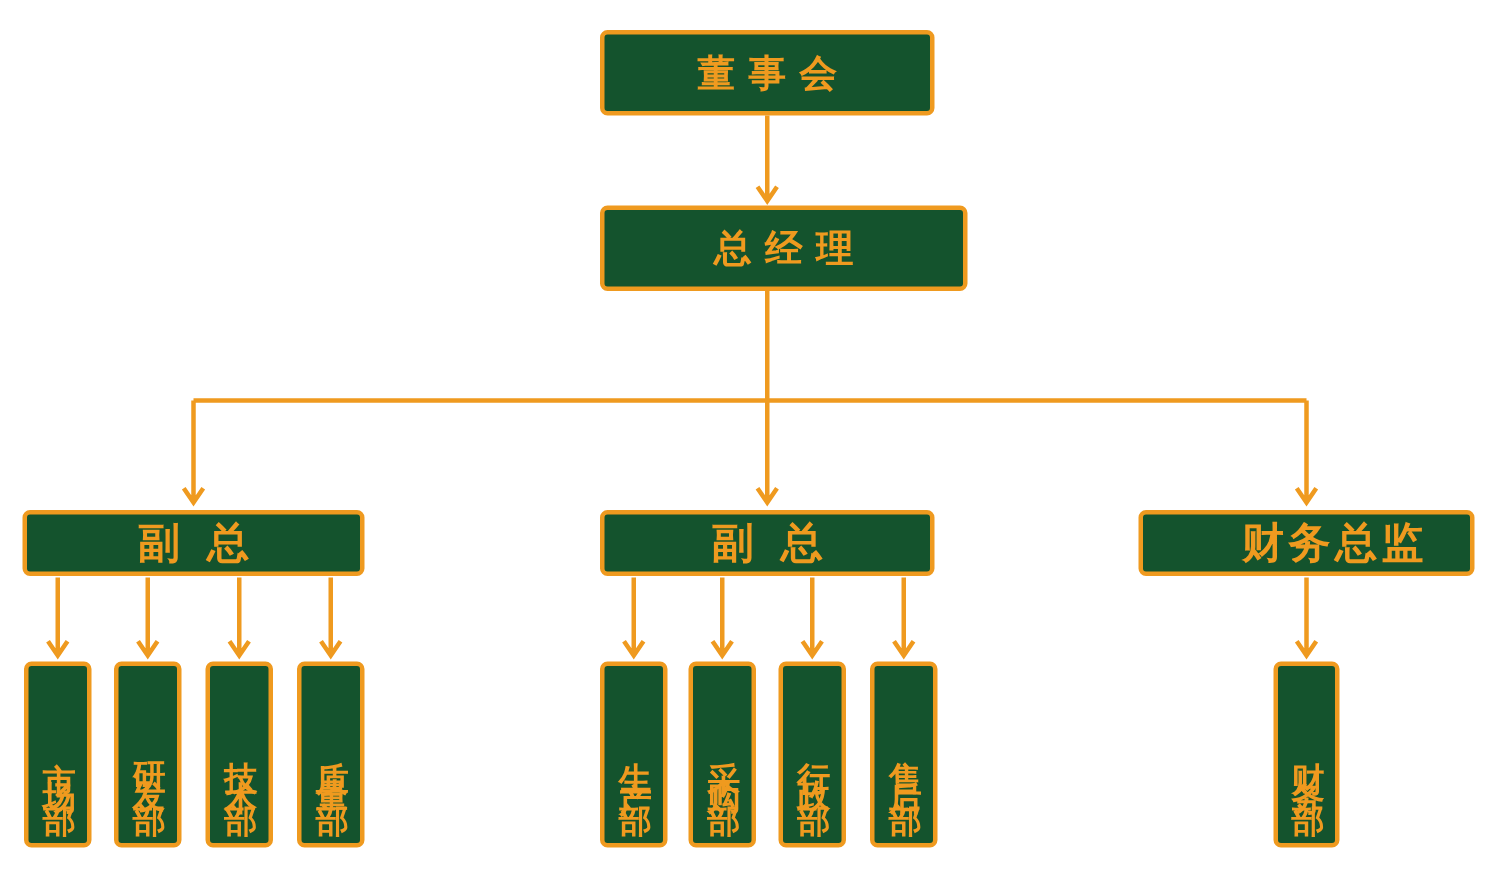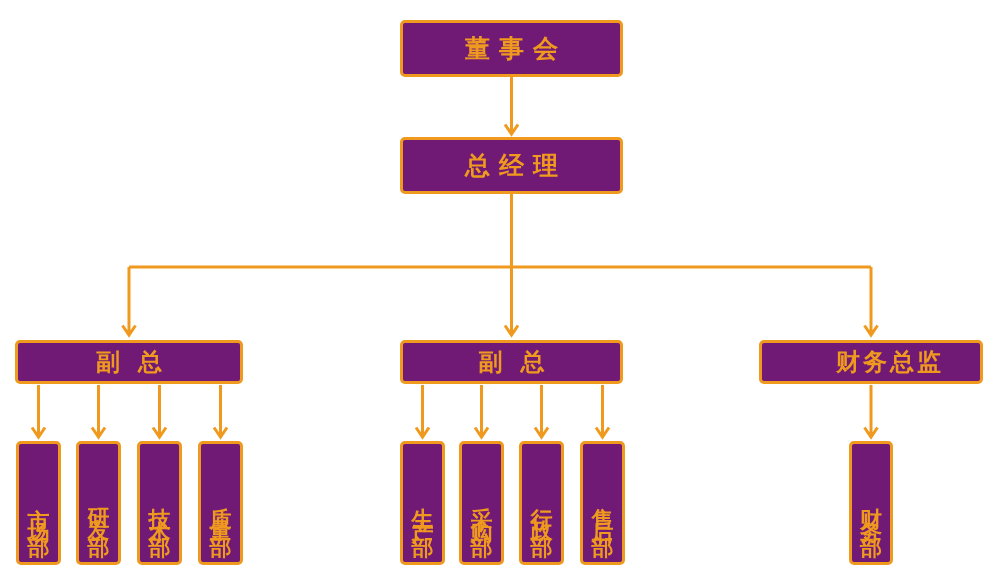--- a/index.html
+++ b/index.html
@@ -20,32 +20,32 @@
     pointer-events: none;
   }
   svg.connectors path {
     stroke: var(--accent);
     stroke-width: 3;
     fill: none;
     stroke-linejoin: miter;
   }
   .box {
     position: absolute;
-    background: #701a75;
+    background: #14532d;
     border: 3px solid var(--accent);
     border-radius: 5px;
     color: var(--accent);
     font-weight: bold;
     display: flex;
     align-items: center;
     justify-content: center;
     text-align: center;
   }
   .box.h1 { font-size: 25px; letter-spacing: 9px; text-indent: 9px; }
-  .box.h2 { font-size: 24px; text-align: center; }
+  .box.h2 { font-size: 28px; text-align: center; }
   .ls-lg { letter-spacing: 18px; text-indent: 18px; }
   .ls-sm { letter-spacing: 3px; text-indent: 3px; }
   .box.vbox { font-size: 22px; }
   .vlabel {
     writing-mode: vertical-rl;
     text-orientation: upright;
     letter-spacing: 13px;
     margin-bottom: -13px;
     line-height: 1;
   }
@@ -54,21 +54,21 @@
 <body>
 
 <div class="canvas">
 
   <svg class="connectors" viewBox="0 0 1000 586" aria-hidden="true">
       <path d="M511.5 77 L511.5 134 M511.5 194 L511.5 335 M129 267 L871 267 M129 267 L129 335 M871 267 L871 335 M38.5 385 L38.5 437 M98.5 385 L98.5 437 M159.5 385 L159.5 437 M220.5 385 L220.5 437 M422.5 385 L422.5 437 M481.5 385 L481.5 437 M541.5 385 L541.5 437 M602.5 385 L602.5 437 M871 385 L871 437 M505 124.5 L511.5 134 L518 124.5 M505 325.5 L511.5 335 L518 325.5 M122.5 325.5 L129 335 L135.5 325.5 M864.5 325.5 L871 335 L877.5 325.5 M32 427.5 L38.5 437 L45 427.5 M92 427.5 L98.5 437 L105 427.5 M153 427.5 L159.5 437 L166 427.5 M214 427.5 L220.5 437 L227 427.5 M416 427.5 L422.5 437 L429 427.5 M475 427.5 L481.5 437 L488 427.5 M535 427.5 L541.5 437 L548 427.5 M596 427.5 L602.5 437 L609 427.5 M864.5 427.5 L871 437 L877.5 427.5"></path>
     </svg>
 
   <div class="box h1" style="left:400px; top:20px; width:223px; height:57px;">董事会</div>
 
-  <div class="box h1" style="left:400px; top:137px; width:223px; height:57px;font-family:Liberation Serif, serif;">总经理</div>
+  <div class="box h1" style="left:400px; top:137px; width:245px; height:57px;font-family:Liberation Serif, serif;">总经理</div>
 
   <div class="box h2 ls-lg" style="left:15px; top:340px; width:228px; height:44px;">副总</div>
 
   <div class="box h2 ls-lg" style="left:400px; top:340px; width:223px; height:44px;">副总</div>
 
   <div class="box h2 ls-sm" style="left:759px; top:340px; width:224px; height:44px;padding-left:35px;">财务总监</div>
 
   <div class="box vbox" style="left:16px; top:441px; width:45px; height:124px;">
     <span class="vlabel">市场部</span>
   </div>

